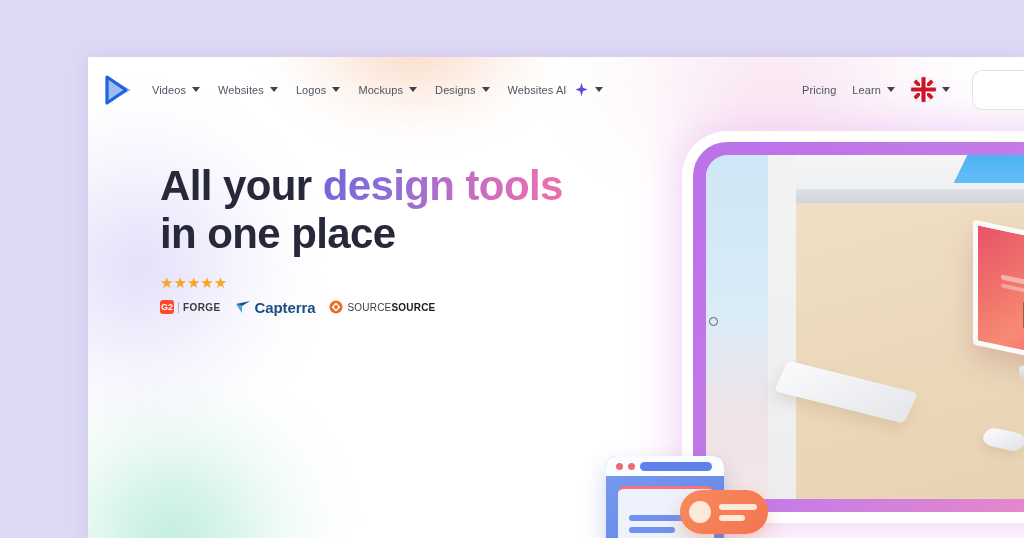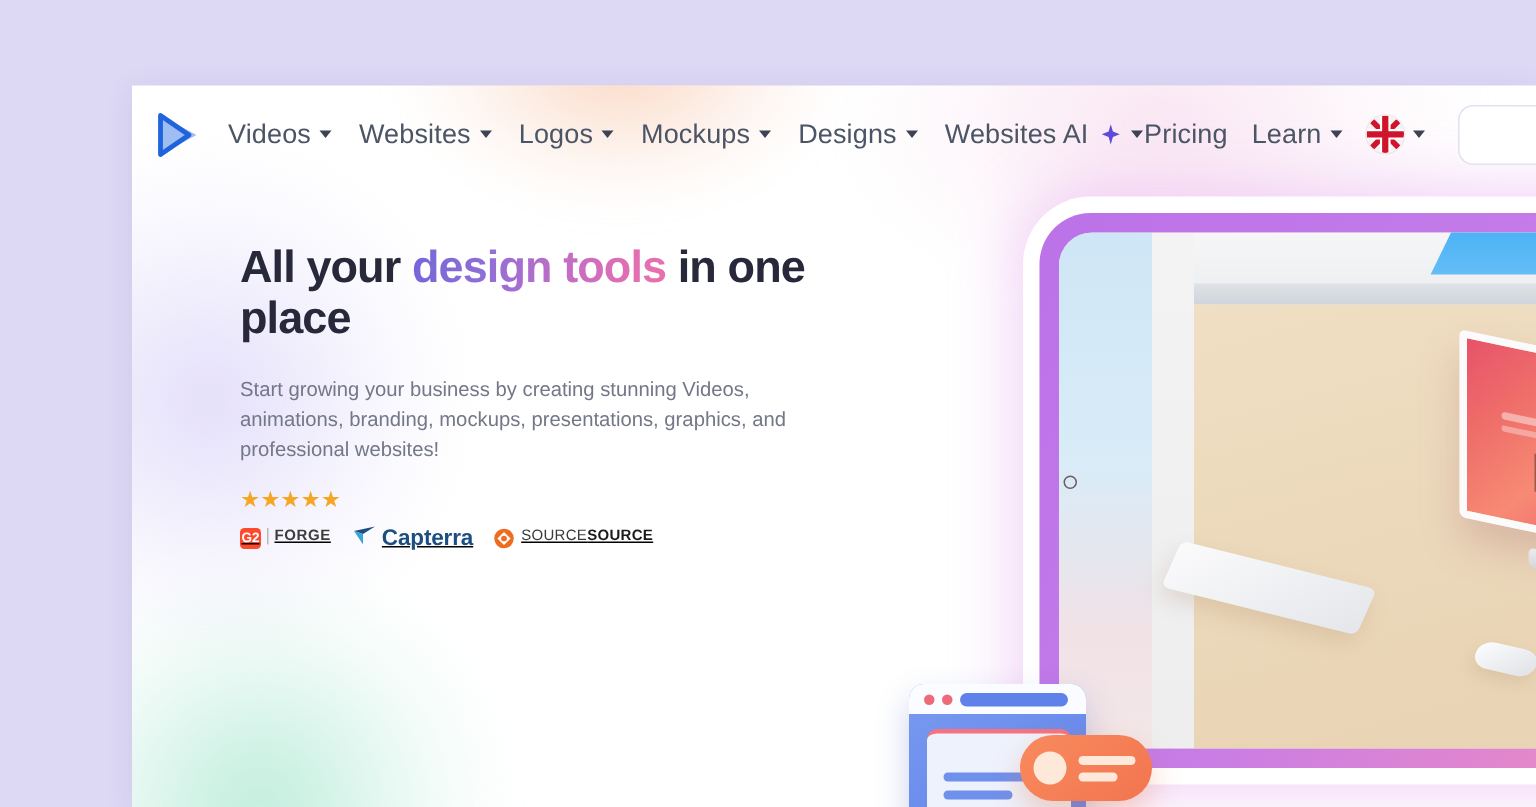--- a/index.html
+++ b/index.html
@@ -70,21 +70,21 @@
   }
 
   .nav-left { display: flex; align-items: center; gap: 18px; }
   .nav-right {
     display: flex; align-items: center; gap: 16px;
     margin-left: auto; padding-right: 0;
   }
 
   .nav-item {
     display: flex; align-items: center; gap: 6px;
-    font-size: 18px;
+    font-size: 11px;
     color: #4c5566;
     white-space: nowrap;
     cursor: pointer;
     letter-spacing: .1px;
   }
 
   .caret {
     display: inline-block;
     width: 0; height: 0;
     border-left: 4.5px solid transparent;
@@ -114,21 +114,21 @@
 
   
   #hero-copy {
     position: absolute;
     left: 72px; top: 105px;
     width: 420px;
     z-index: 15;
   }
 
   #hero-title {
-    font-size: 30px;
+    font-size: 42px;
     line-height: 1.14;
     font-weight: bold;
     color: #27283a;
     letter-spacing: -.6px;
   }
   #hero-title .grad {
     background: linear-gradient(90deg, #7566d8 0%, #8f6fd6 28%, #c06dc6 58%, #e06fb4 85%, #e86fae 100%);
     -webkit-background-clip: text;
     background-clip: text;
     color: transparent;
@@ -160,21 +160,21 @@
     display: flex; gap: 2px;
     font-size: 15px;
     color: #f5a623;
     line-height: 1;
   }
 
   #badges {
     margin-top: 9px;
     display: flex; align-items: center; gap: 14px;
   }
-  .badge { display: flex; align-items: flex-start; gap: 4px; text-decoration: underline; }
+  .badge { display: flex; align-items: center; gap: 4px; }
 
   .g2-mark {
     width: 14px; height: 14px;
     border-radius: 3px;
     background: #ff492c;
     color: #fff;
     font-size: 9px; font-weight: bold;
     display: flex; align-items: center; justify-content: center;
     line-height: 1;
   }
@@ -373,21 +373,20 @@
       </div>
 
       <button id="signup-btn"></button>
     </div>
   </div>
 
   <div id="hero-copy">
 
     <h1 id="hero-title"><span>All your </span><span class="grad">design tools</span><span> in one place</span></h1>
 
-    <p id="hero-sub">Start growing your business by creating stunning Videos, animations, branding, mockups, presentations, graphics, and professional websites!</p>
 
 
     <div id="stars">
       <span>★★★★★</span>
     </div>
 
     <div id="badges">
 
       <div class="badge">
         <span class="g2-mark">G2</span>

